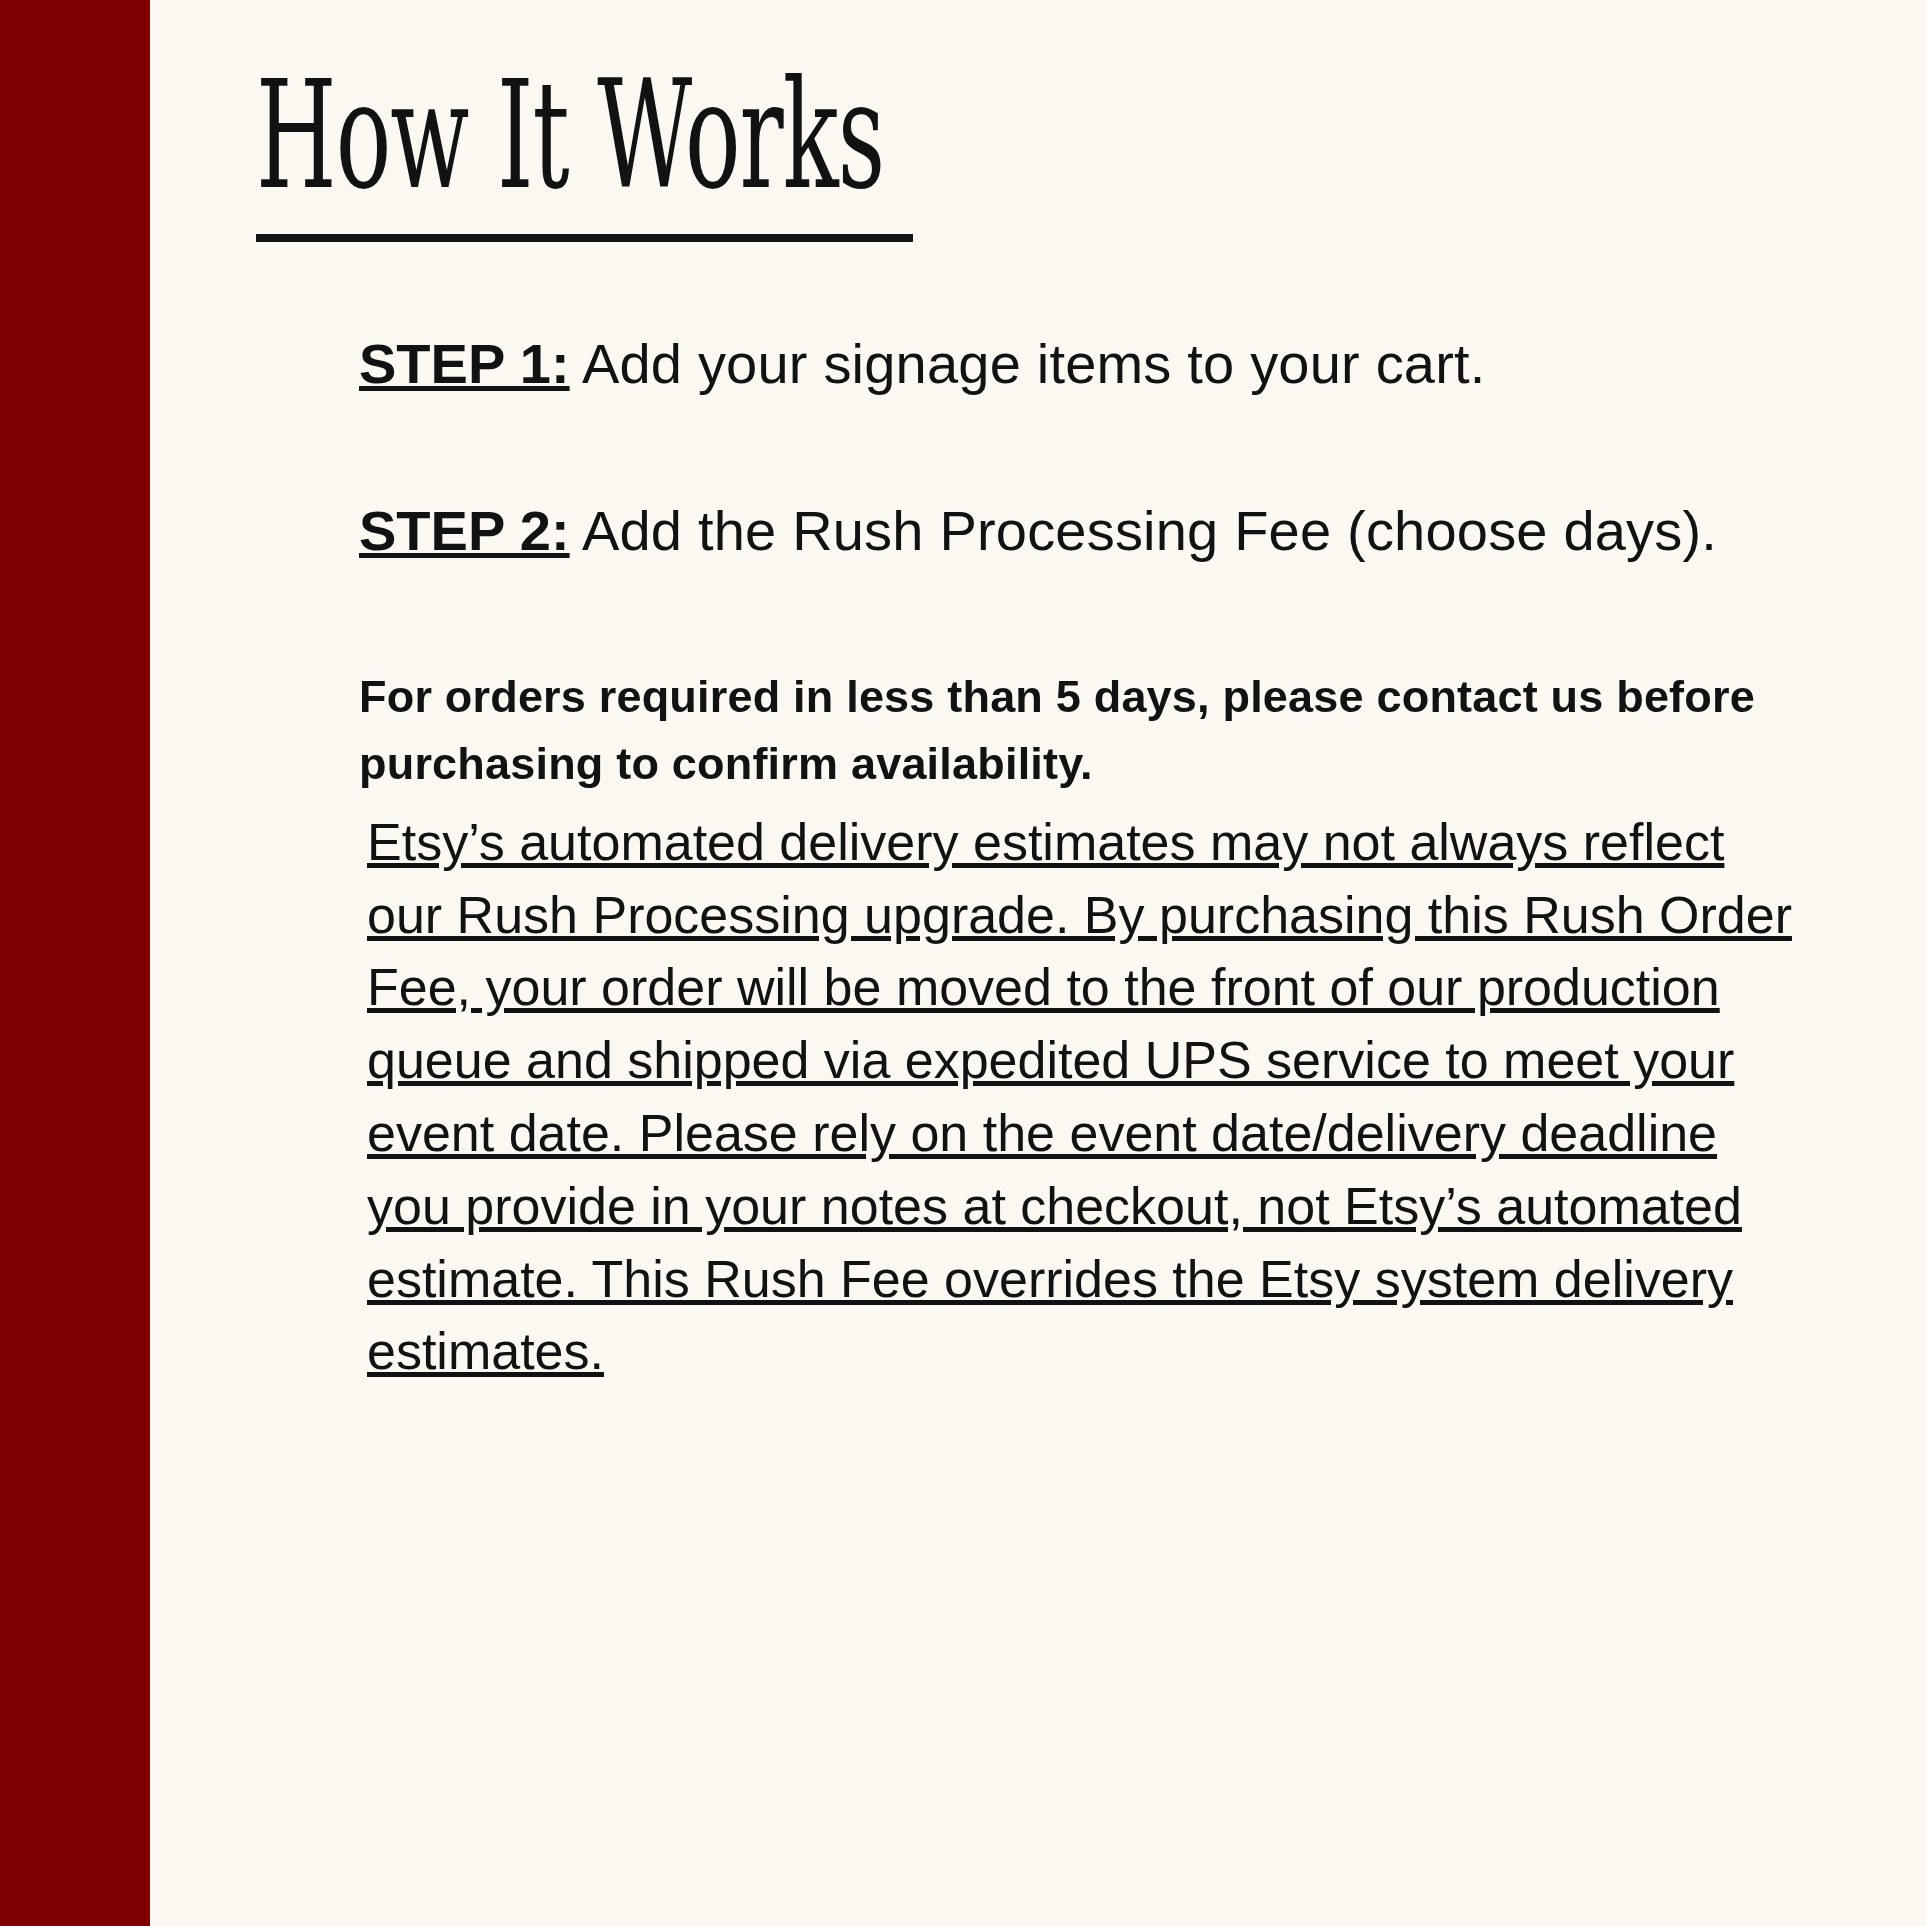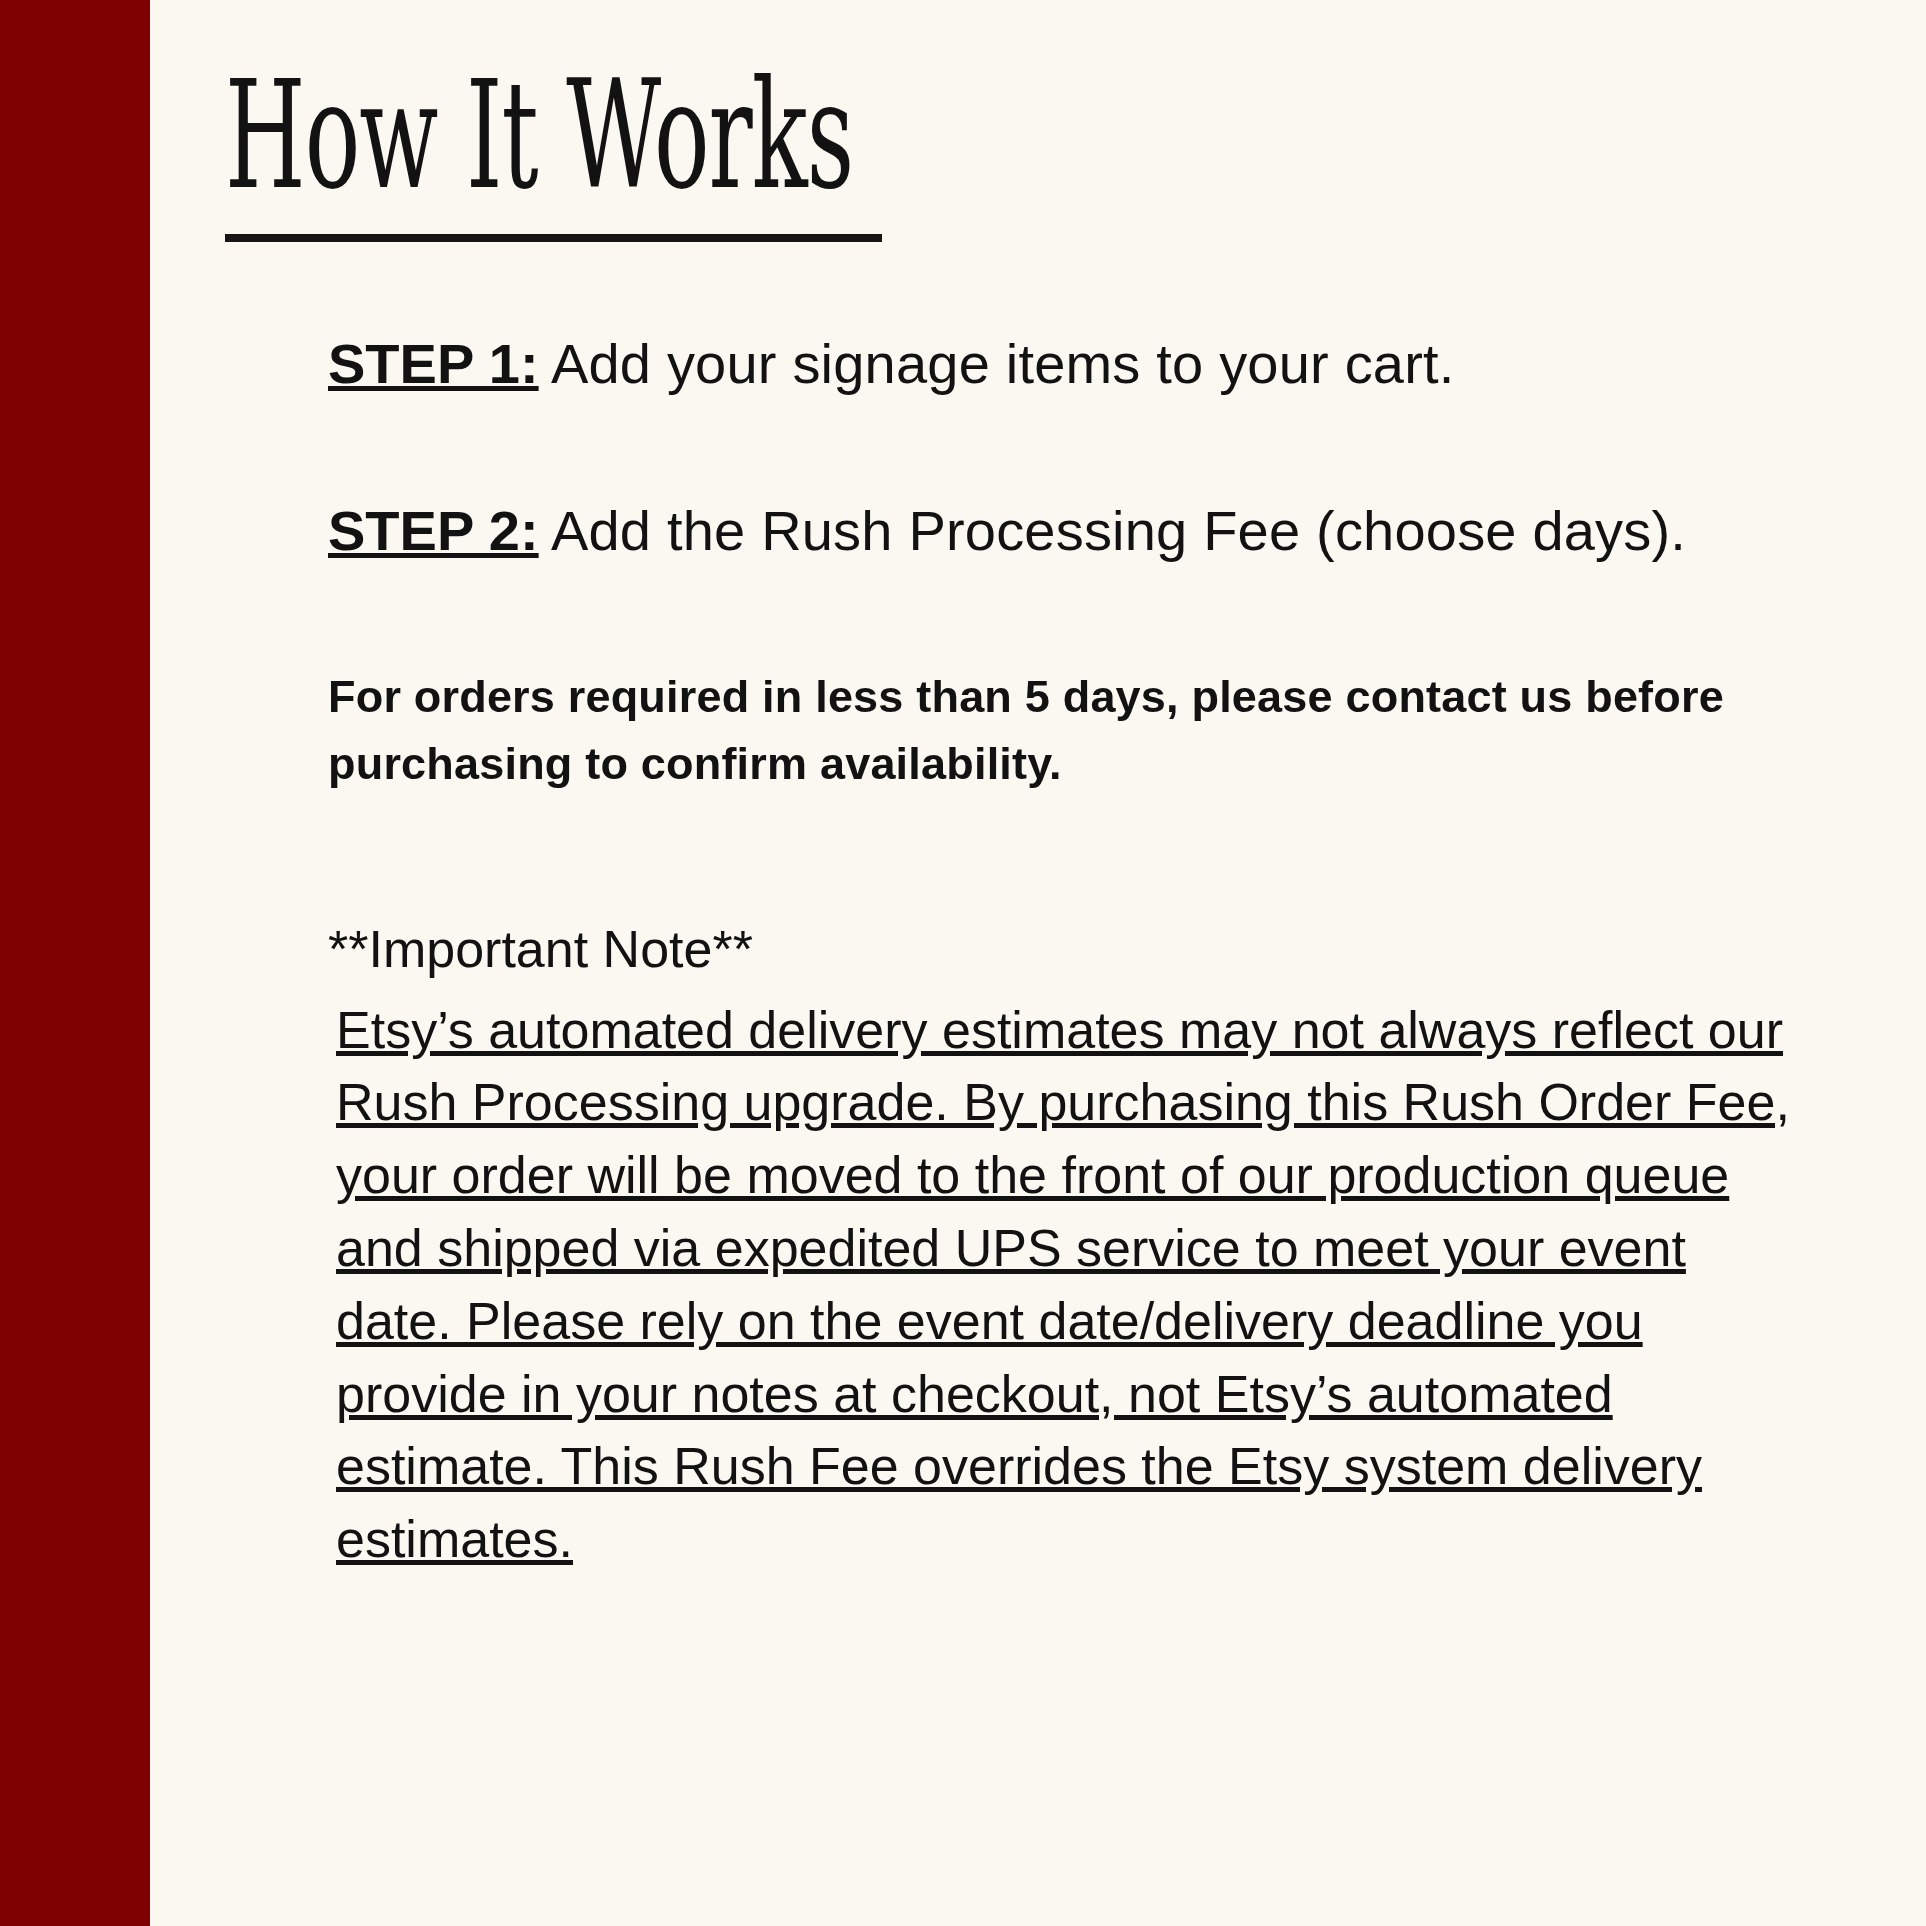--- a/index.html
+++ b/index.html
@@ -19,21 +19,21 @@
     position: relative;
   }
   .accent-bar {
     position: absolute;
     left: 0; top: 0; bottom: 0;
     width: 150px;
     background: var(--accent);
   }
   .content {
     position: absolute;
-    left: 328px;
+    left: 359px;
     right: 107px;
     top: 0;
   }
   h1.page-title {
     margin: 0 0 0 -103px;
     padding-top: 61px;
     font-family: "DejaVu Serif", serif;
     font-weight: 500;
     font-size: 149px;
     line-height: 1.0;
@@ -93,17 +93,16 @@
     <span class="step-label">STEP 1:</span><span>Add your signage items to your cart.</span>
   </p>
 
   <p class="step">
     <span class="step-label">STEP 2:</span><span>Add the Rush Processing Fee (choose days).</span>
   </p>
 
 
   <p class="callout">For orders required in less than 5 days, please contact us before purchasing to confirm availability.</p>
 
-  <p class="note-title">**Important Note**</p>
 
   <p class="note-body">Etsy’s automated delivery estimates may not always reflect our Rush Processing upgrade. By purchasing this Rush Order Fee, your order will be moved to the front of our production queue and shipped via expedited UPS service to meet your event date. Please rely on the event date/delivery deadline you provide in your notes at checkout, not Etsy’s automated estimate. This Rush Fee overrides the Etsy system delivery estimates.</p>
 </div>
 
 
 </body></html>

